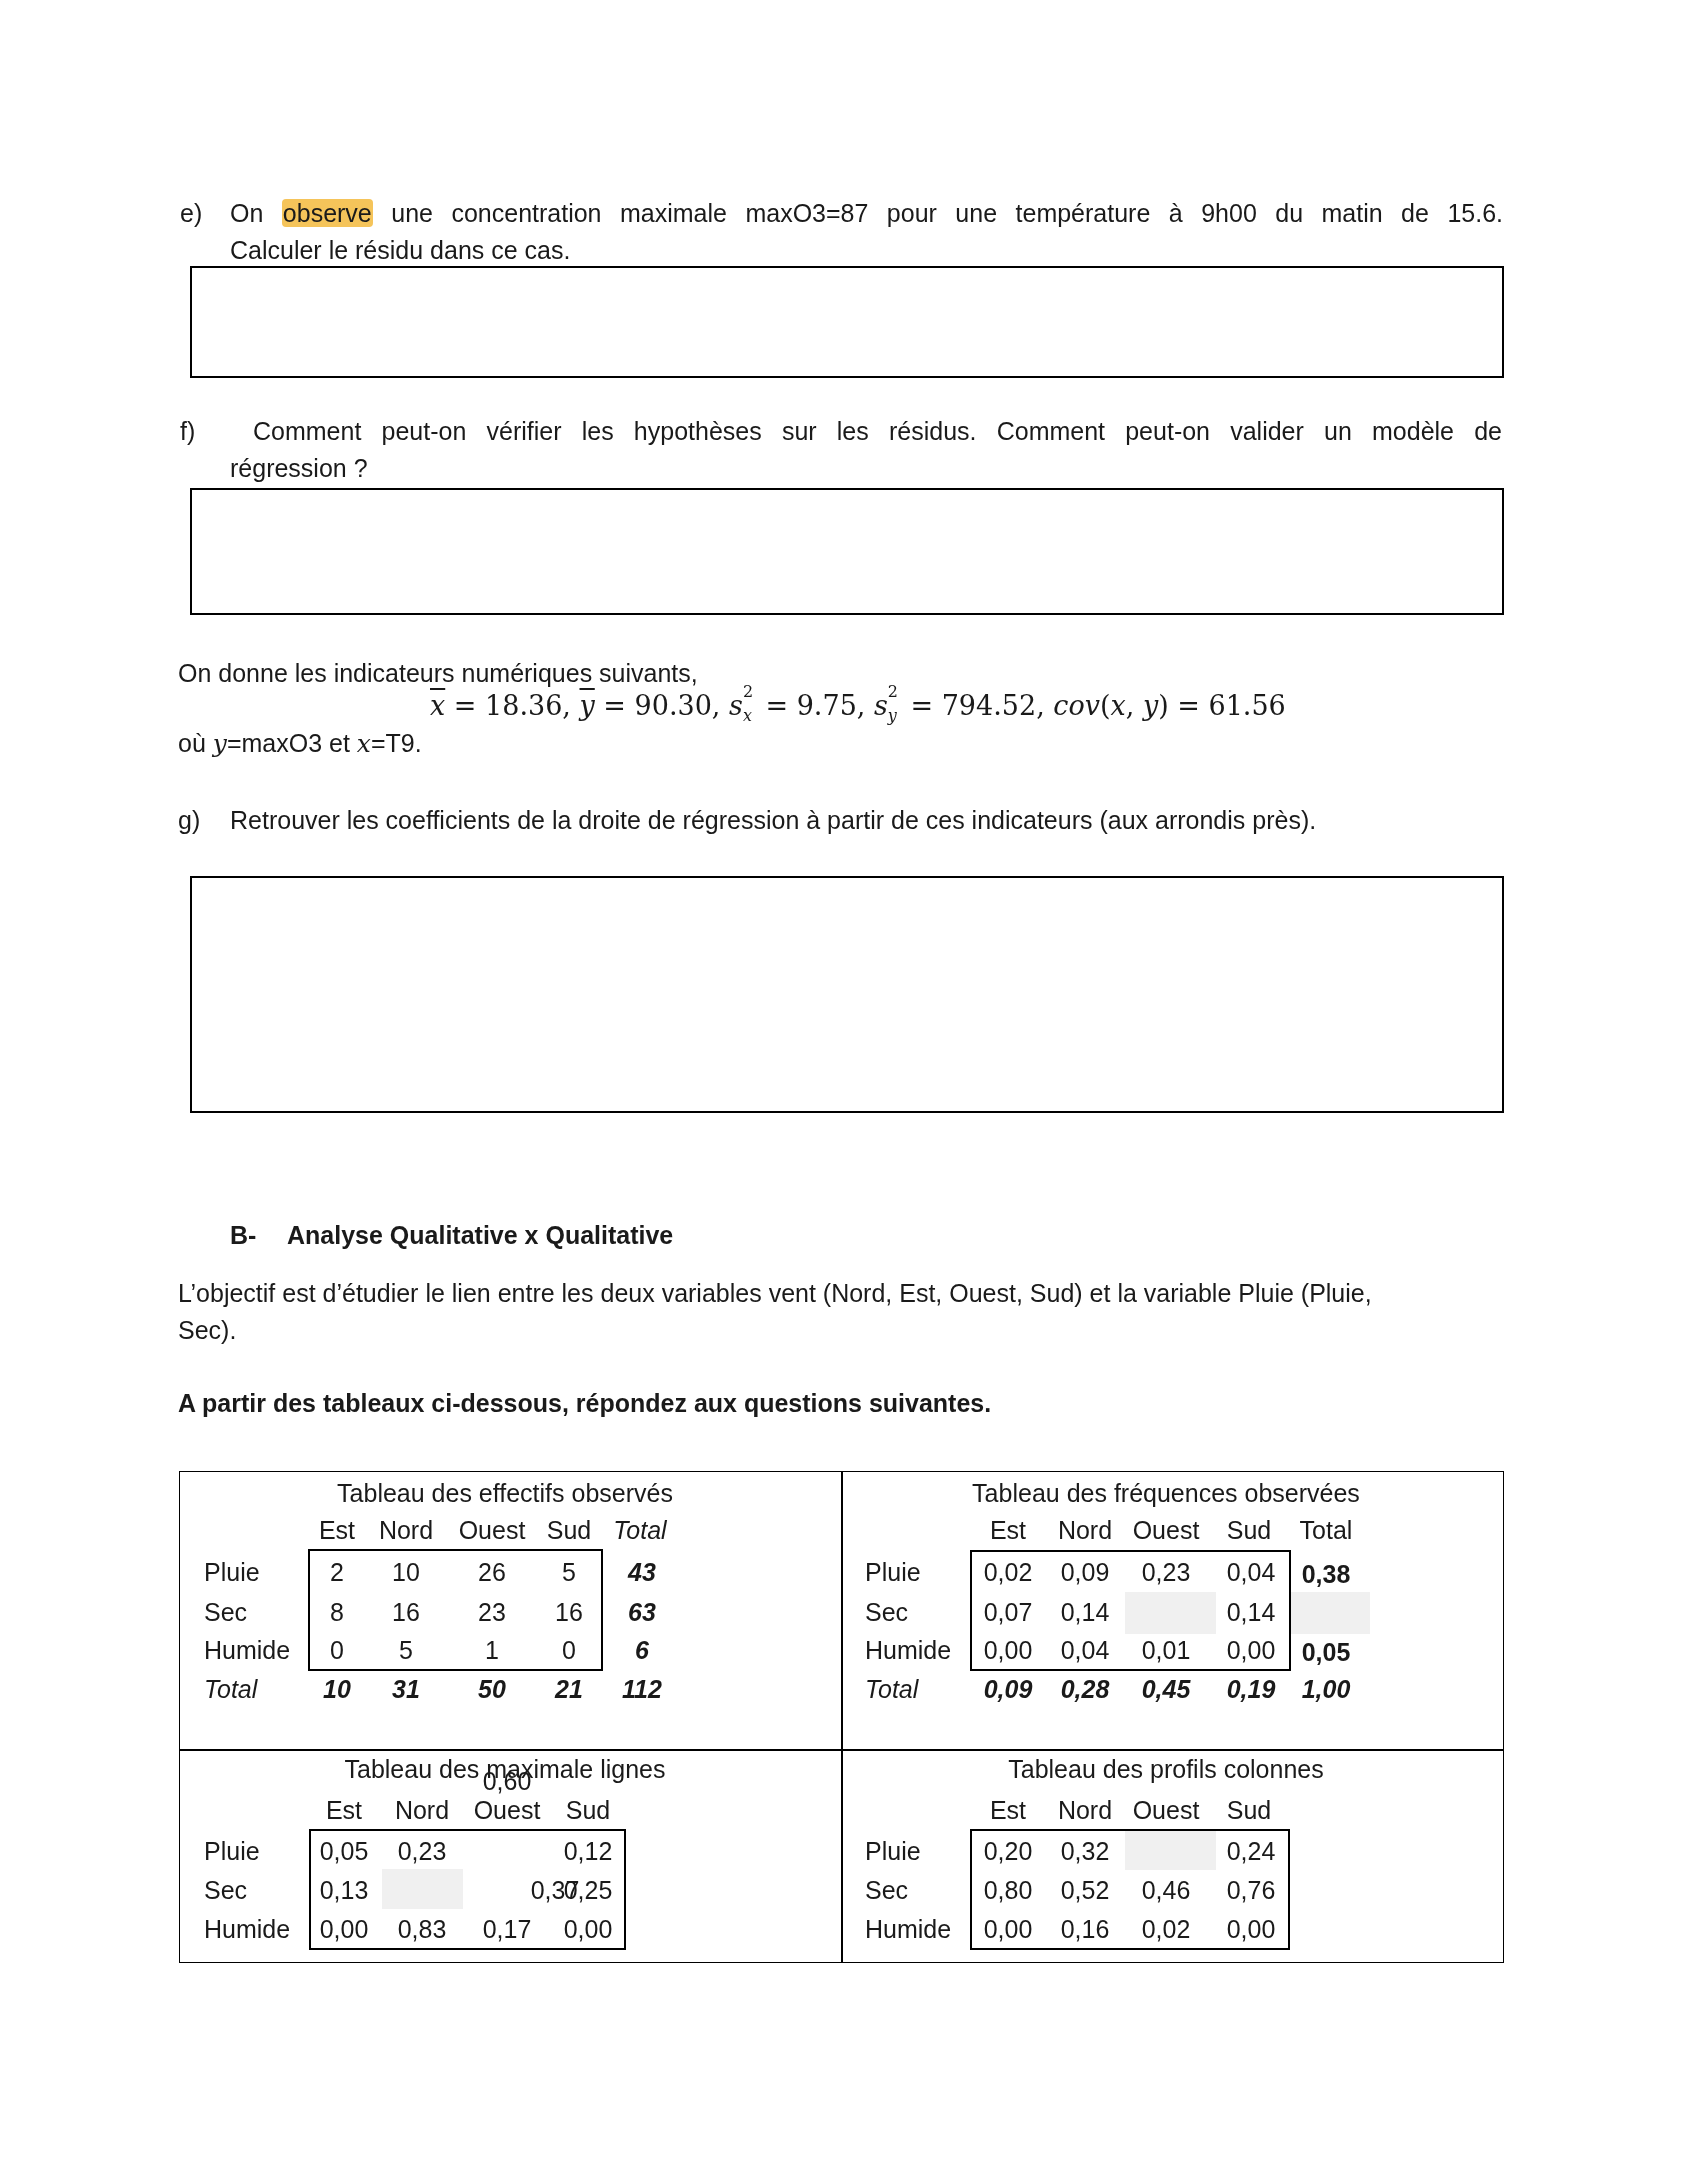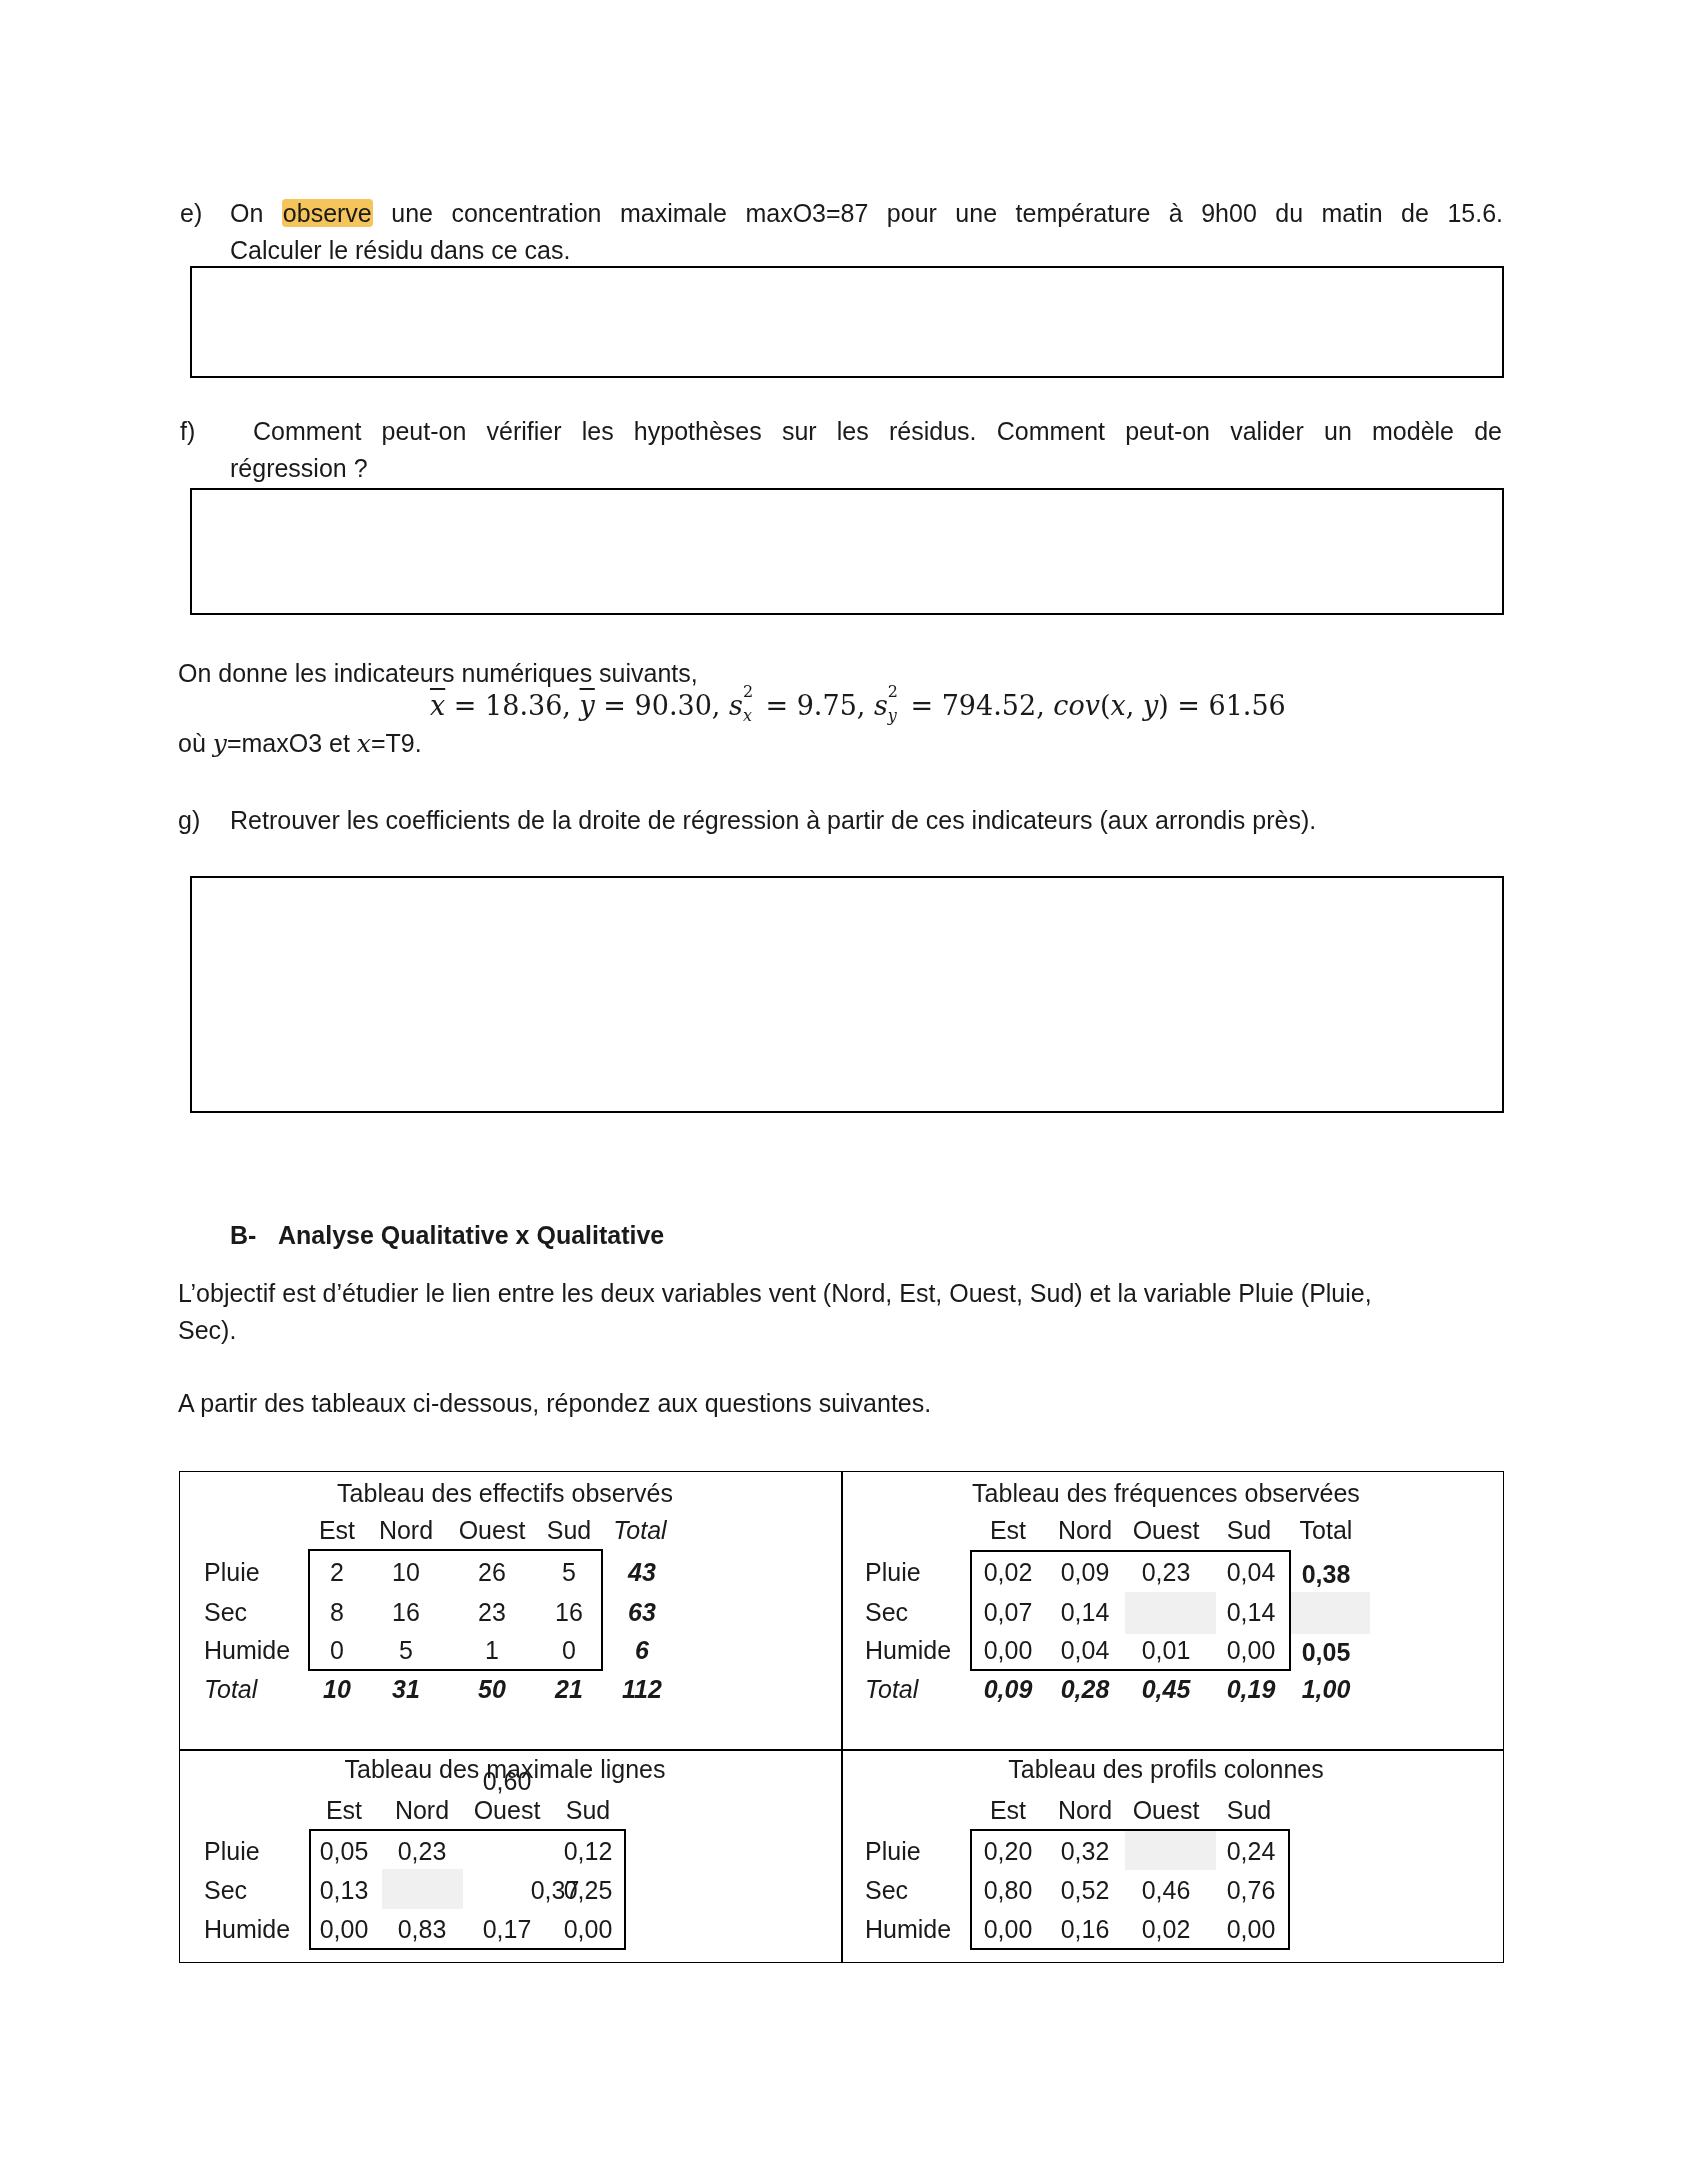--- a/index.html
+++ b/index.html
@@ -53,24 +53,24 @@
 </div>
 <div class="txt line" style="left:178px; top:743px;">
   <span>où </span><i class="math" style="font-size:25px;">y</i><span>=maxO3 et </span><i class="math" style="font-size:25px;">x</i><span>=T9.</span>
 </div>
 
 <div class="txt line" style="left:178px; top:820px;">g)</div>
 <div class="txt line" style="left:230px; top:820px;">Retrouver les coefficients de la droite de régression à partir de ces indicateurs (aux arrondis près).</div>
 <div class="box" style="left:190px; top:876px; width:1314px; height:237px;"></div>
 
 <div class="txt line heading" style="left:230px; top:1235px;">B-</div>
-<div class="txt line heading" style="left:278px; top:1235px;">Analyse Qualitative x Qualitative</div>
+<div class="txt line heading" style="left:287px; top:1235px;">Analyse Qualitative x Qualitative</div>
 <div class="txt line" style="left:178px; top:1293px;">L’objectif est d’étudier le lien entre les deux variables vent (Nord, Est, Ouest, Sud) et la variable Pluie (Pluie,</div>
 <div class="txt line" style="left:178px; top:1330px;">Sec).</div>
-<div class="txt line" style="left:178px; top:1403px;">A partir des tableaux ci-dessous, répondez aux questions suivantes.</div>
+<div class="txt line" style="left:178px; top:1403px;font-weight:bold;">A partir des tableaux ci-dessous, répondez aux questions suivantes.</div>
 
 <div class="grid-frame"></div>
 <div class="vdiv"></div>
 <div class="hdiv"></div>
 
 <div>
   <div class="t-title" style="left:505px; top:1493px;">Tableau des effectifs observés</div>
   <div class="cell" style="left:337px; top:1530px;">Est</div>
   <div class="cell" style="left:406px; top:1530px;">Nord</div>
   <div class="cell" style="left:492px; top:1530px;">Ouest</div>

